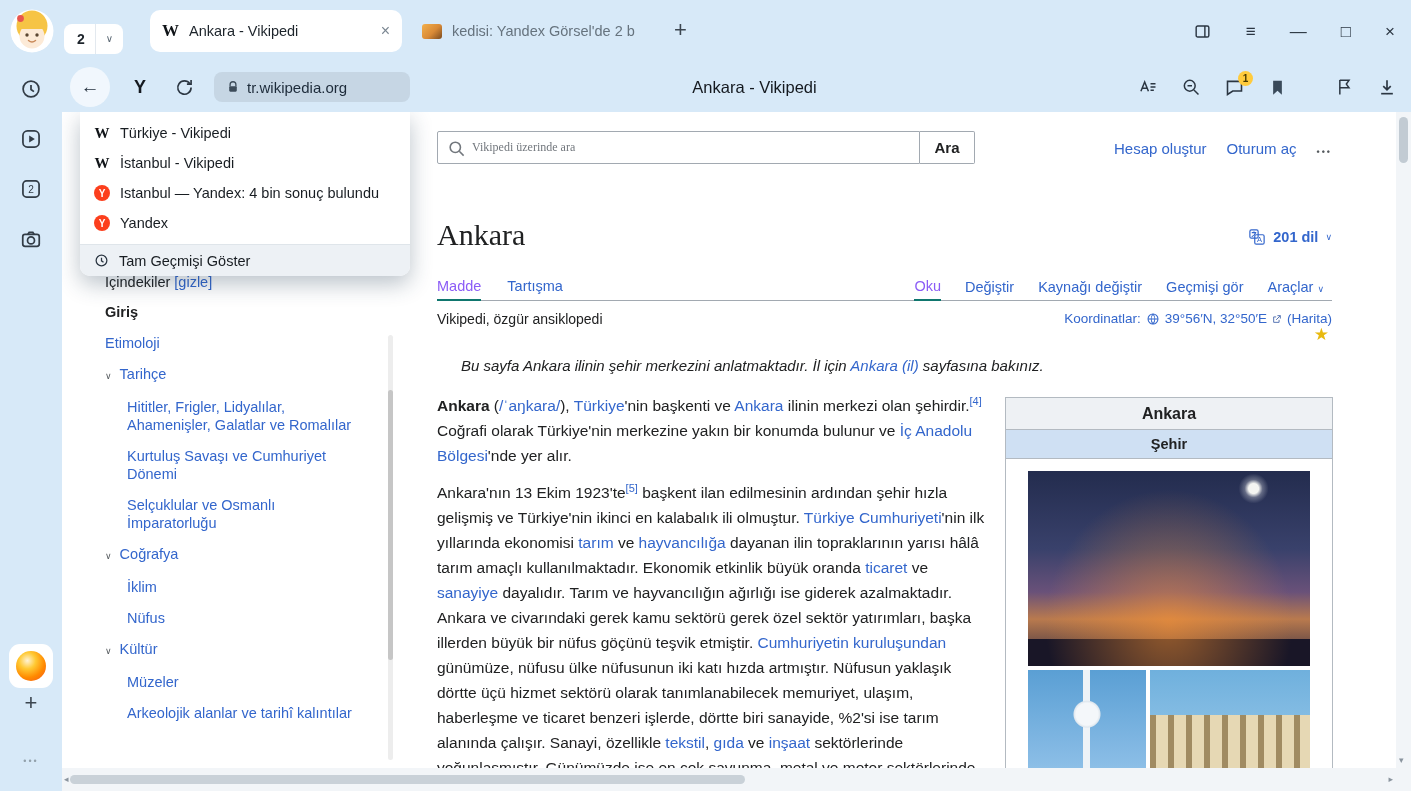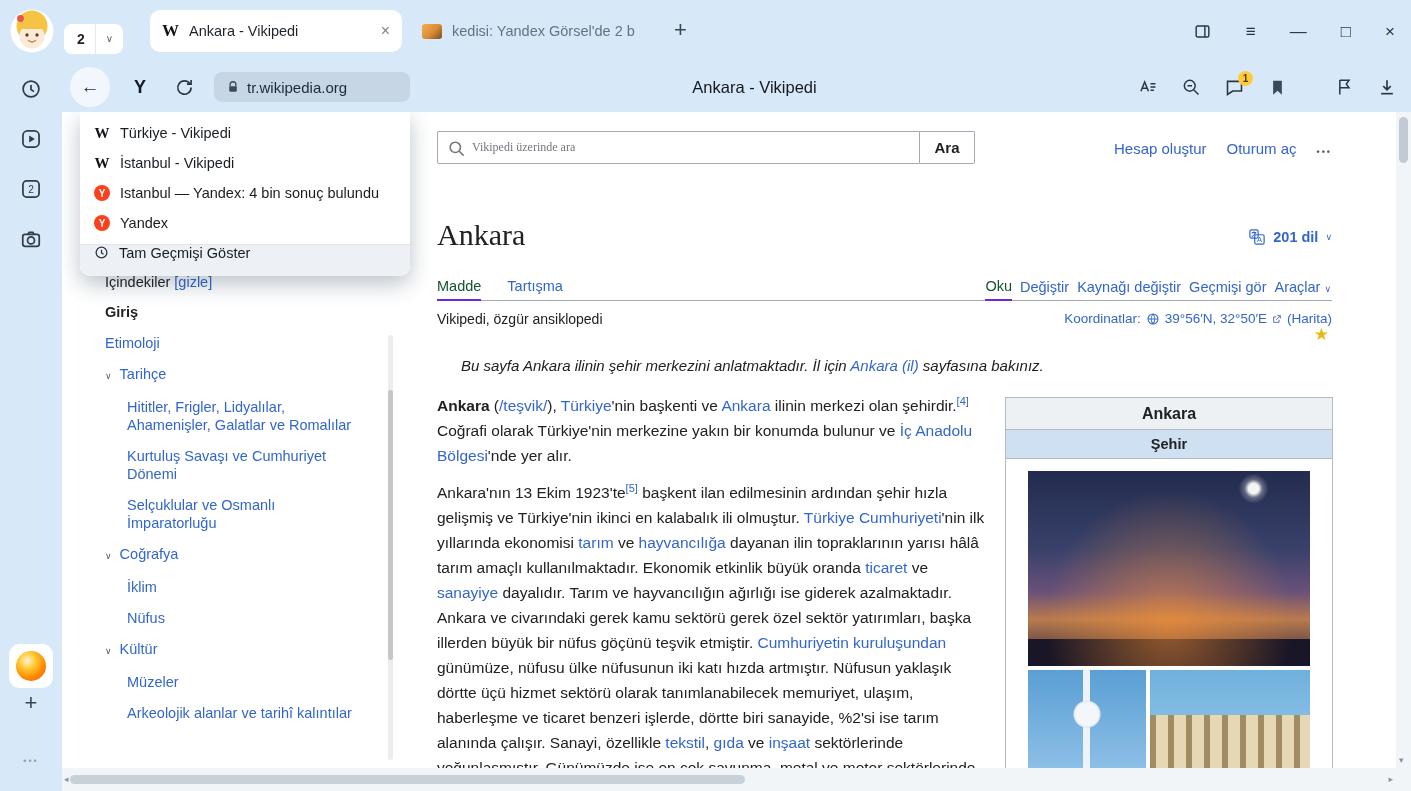--- a/index.html
+++ b/index.html
@@ -57,21 +57,21 @@
   .varrow{position:absolute;left:3px;bottom:26px;font-size:9px;color:#8a949e;cursor:pointer}
   .hscroll{position:absolute;left:62px;top:768px;width:1334px;height:23px;background:#f2f5f8}
   .hthumb{position:absolute;top:7px;left:8px;width:675px;height:9px;border-radius:5px;background:#c9d1d8;cursor:pointer}
   .harrow{position:absolute;top:6px;font-size:9px;color:#8a949e;cursor:pointer}
 
   
   .histpanel{position:absolute;left:18px;top:0;width:330px;background:#fff;border-radius:0 0 10px 10px;box-shadow:0 8px 22px rgba(30,55,80,.3);padding-top:6px;z-index:40}
   .hitem{height:30px;display:flex;align-items:center;gap:10px;padding:0 14px;font-size:14.5px;color:#181d22;cursor:pointer}
   .hw{font-family:"Liberation Serif",serif;font-weight:bold;font-size:15px;color:#101418;width:16px;text-align:center}
   .hy{width:16px;height:16px;border-radius:50%;background:#fc3f1d;color:#fff;font-size:10px;font-weight:bold;display:flex;align-items:center;justify-content:center}
-  .hfooter{margin-top:6px;height:32px;background:#edf1f5;border-top:1px solid #dfe5ea;border-radius:0 0 10px 10px;display:flex;align-items:flex-start;gap:10px;padding:0 14px;font-size:14.5px;color:#181d22;cursor:pointer}
+  .hfooter{margin-top:6px;height:32px;background:#edf1f5;border-top:1px solid #dfe5ea;border-radius:0 0 10px 10px;display:flex;align-items:center;gap:10px;padding:0 14px;font-size:14.5px;color:#181d22;cursor:pointer}
 
   
   .toc{position:absolute;left:43px;top:162px;width:262px;font-size:14.5px}
   .toc-h{color:#202122;margin-bottom:13px}
   .toc-h .hide{color:#3366cc;cursor:pointer}
   .toc li{list-style:none;margin-bottom:13px;line-height:18px}
   .toc .lnk{color:#3366cc;cursor:pointer}
   .toc .cur{color:#202122;font-weight:bold;cursor:pointer}
   .toc .sec{position:relative;padding-left:0}
   .toc .sec .chv{color:#54595d;font-size:9px;margin-right:8px}
@@ -89,23 +89,23 @@
   .arabtn{width:55px;height:33px;border:1px solid #a2a9b1;border-left:none;border-radius:0 2px 2px 0;background:#fff;font-size:15px;font-weight:bold;color:#202122;cursor:pointer;font-family:"Liberation Sans",sans-serif}
   .acct{position:absolute;top:28px;right:0;display:flex;align-items:flex-end;gap:20px;font-size:15px}
   .blue{color:#3366cc;cursor:pointer}
   .acct .dots{color:#54595d;font-size:9px;letter-spacing:2px;font-weight:bold;cursor:pointer}
   .wtitle{position:absolute;top:106px;left:0;font-family:"Liberation Serif",serif;font-size:30px;font-weight:normal;color:#202122}
   .langs{position:absolute;top:116px;right:0;display:flex;align-items:center;gap:7px;color:#3366cc;cursor:pointer}
   .langs .lbl{font-size:14.5px;font-weight:bold}
   .langs .chv{font-size:9px}
   .wtabs{position:absolute;top:163px;left:0;right:0;height:26px;border-bottom:1px solid #a2a9b1;font-size:14.5px}
   .wtabs .left{position:absolute;left:0;bottom:0;display:flex;gap:26px}
-  .wtabs .right{position:absolute;right:1px;bottom:0;display:flex;gap:8px;align-items:flex-end}
+  .wtabs .right{position:absolute;right:8px;bottom:0;display:flex;gap:24px;align-items:flex-end}
   .wtab{padding-bottom:5px;cursor:pointer;color:#3366cc}
-  .wtab.on{color:#14532d;border-bottom:2px solid #6d28d9;margin-bottom:-1px}
+  .wtab.on{color:#8b5cf6;border-bottom:2px solid #0f766e;margin-bottom:-1px}
   .wtab .chv{font-size:9px;margin-left:4px}
   .tagline{position:absolute;top:199px;left:0;font-size:14px;color:#202122}
   .coords{position:absolute;top:199px;right:0;display:flex;align-items:center;gap:5px;font-size:13.5px;color:#3366cc}
   .coords .ext{color:#5a77b5}
   .star{position:absolute;top:212px;right:3px;color:#e8b90f;font-size:17px;cursor:pointer}
   .hatnote{position:absolute;top:243px;left:24px;width:640px;font-style:italic;font-size:15px;line-height:22px}
   .para{position:absolute;left:0;width:552px;font-size:15.5px;line-height:25px;text-align:left}
   .p1{top:281px}.p2{top:368px}
   .wl{color:#3366cc;cursor:pointer;text-decoration:none}
   sup{font-size:11px;line-height:0}
@@ -369,21 +369,21 @@
               <path d="M13 4h7v7M20 4L10 14"></path>
               <path d="M17 14v6H4V7h6"></path>
             </svg>
         </span>
         <span class="blue">(Harita)</span>
       </div>
       <span class="star">★</span>
 
       <div class="hatnote"><span>Bu sayfa Ankara ilinin şehir merkezini anlatmaktadır. İl için </span><a class="wl">Ankara (il)</a><span> sayfasına bakınız.</span></div>
 
-      <p class="para p1"><b>Ankara</b><span> (</span><a class="wl">/teşvik/</a><span>), </span><a class="wl">Türkiye</a><span>'nin başkenti ve </span><a class="wl">Ankara</a><span> ilinin merkezi olan şehirdir.</span><sup class="wl">[4]</sup><span> Coğrafi olarak Türkiye'nin merkezine yakın bir konumda bulunur ve </span><a class="wl">İç Anadolu Bölgesi</a><span>'nde yer alır.</span></p>
+      <p class="para p1"><b>Ankara</b><span> (</span><a class="wl">/ˈaŋkara/</a><span>), </span><a class="wl">Türkiye</a><span>'nin başkenti ve </span><a class="wl">Ankara</a><span> ilinin merkezi olan şehirdir.</span><sup class="wl">[4]</sup><span> Coğrafi olarak Türkiye'nin merkezine yakın bir konumda bulunur ve </span><a class="wl">İç Anadolu Bölgesi</a><span>'nde yer alır.</span></p>
       <p class="para p2"><span>Ankara'nın 13 Ekim 1923'te</span><sup class="wl">[5]</sup><span> başkent ilan edilmesinin ardından şehir hızla gelişmiş ve Türkiye'nin ikinci en kalabalık ili olmuştur. </span><a class="wl">Türkiye Cumhuriyeti</a><span>'nin ilk yıllarında ekonomisi </span><a class="wl">tarım</a><span> ve </span><a class="wl">hayvancılığa</a><span> dayanan ilin topraklarının yarısı hâlâ tarım amaçlı kullanılmaktadır. Ekonomik etkinlik büyük oranda </span><a class="wl">ticaret</a><span> ve </span><a class="wl">sanayiye</a><span> dayalıdır. Tarım ve hayvancılığın ağırlığı ise giderek azalmaktadır. Ankara ve civarındaki gerek kamu sektörü gerek özel sektör yatırımları, başka illerden büyük bir nüfus göçünü teşvik etmiştir. </span><a class="wl">Cumhuriyetin kuruluşundan</a><span> günümüze, nüfusu ülke nüfusunun iki katı hızda artmıştır. Nüfusun yaklaşık dörtte üçü hizmet sektörü olarak tanımlanabilecek memuriyet, ulaşım, haberleşme ve ticaret benzeri işlerde, dörtte biri sanayide, %2'si ise tarım alanında çalışır. Sanayi, özellikle </span><a class="wl">tekstil</a><span>, </span><a class="wl">gıda</a><span> ve </span><a class="wl">inşaat</a><span> sektörlerinde yoğunlaşmıştır. Günümüzde ise en çok savunma, metal ve motor sektörlerinde</span></p>
     </div>
 
     <div class="infobox">
       <div class="ib-title">Ankara</div>
       <div class="ib-sub">Şehir</div>
       <div class="ib-body">
         <div class="ph ph-city"></div>
         <div class="ib-row">
           <div class="ph ph-tower"></div>

